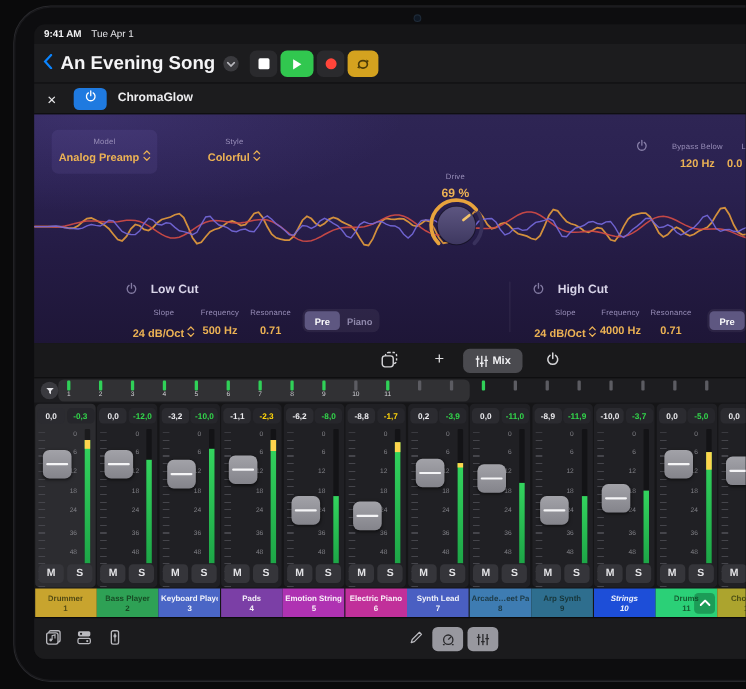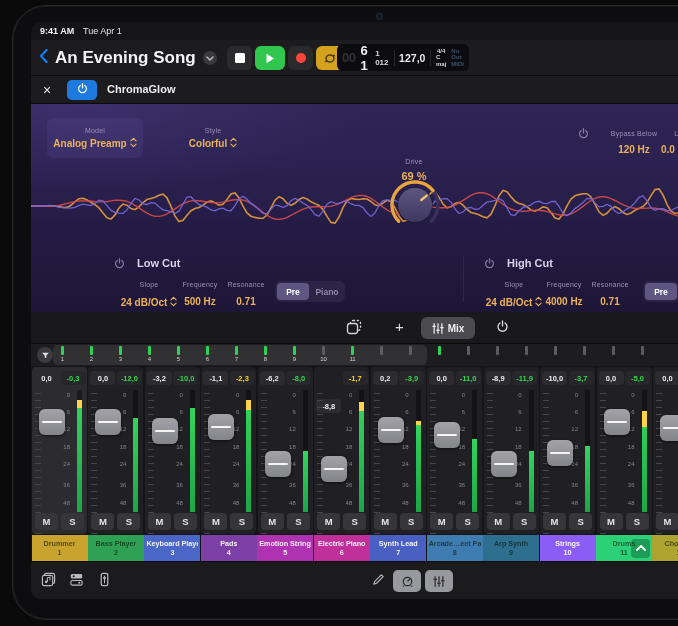--- a/index.html
+++ b/index.html
@@ -160,36 +160,20 @@
             </div>
           <div class="t-btn cycle">
             <svg width="14" height="11" viewBox="0 0 14 11">
                 <path d="M3 5.5 a4 3.4 0 0 1 8 0 M11 5.5 a4 3.4 0 0 1 -8 0" fill="none" stroke="#4c3c07" stroke-width="1.5"></path>
                 <path d="M10 1.2 L12.4 2.4 L10.4 4.2" fill="#4c3c07" stroke="none"></path>
                 <path d="M4 9.6 L1.6 8.4 L3.6 6.6" fill="#4c3c07" stroke="none"></path>
               </svg>
           </div>
         </div>
 
-        <div class="lcd">
-          <span class="ghost">00</span>
-          <span class="pos">6 1</span>
-          <span class="subpos">1 012</span>
-          <span class="sep"></span>
-          <span class="tempo">127,0</span>
-          <span class="sep"></span>
-          <span class="stack">
-            <span>4/4</span>
-              <span>C maj</span>
-          </span>
-          <span class="stack midi">
-            <span>No Out</span>
-              <span>MIDI</span>
-          </span>
-        </div>
 
       </div>
 
       <div class="plg-header">
         <span class="close-x">×</span>
         <div class="pwr-btn">
           <span><svg width="13" height="13" viewBox="0 0 24 24">
                 <path d="M8 6.4 A7.2 7.2 0 1 0 16 6.4" fill="none" stroke="#ffffff" stroke-width="2.2" stroke-linecap="round"></path>
                 <line x1="12" y1="3" x2="12" y2="11" stroke="#ffffff" stroke-width="2.2" stroke-linecap="round"></line>
               </svg></span>
@@ -511,21 +495,21 @@
             <div class="fader-cap" style="top: 84.42px;"></div>
             <div class="ms-btn" style="left: 3px;">M</div>
             <div class="ms-btn" style="left: 29px;">S</div>
             <div class="banner" style="background: rgb(175, 50, 178); left: -0.5px;">
               <span class="nm" style="color: rgba(255, 255, 255, 0.92);">Emotion Strings</span>
               <span class="no" style="color: rgba(255, 255, 255, 0.92);">5</span>
             </div>
           </div>
           <div class="abs" style="left: 283.25px; top: 0px; width: 56px; height: 194px;">
             <div class="strip-bg"></div>
-            <div class="chip" style="left: 2px; margin-top: 28px;">-8,8</div>
+            <div class="chip" style="left: 2px;">-8,8</div>
             <div class="chip peak" style="left: 28.5px; color: rgb(255, 214, 10);">-1,7</div>
             <div class="ruler"></div>
             <div class="scale-num" style="top: 24.88px;">0</div>
             <div class="scale-num" style="top: 41.96px;">6</div>
             <div class="scale-num" style="top: 59.04px;">12</div>
             <div class="scale-num" style="top: 77.34px;">18</div>
             <div class="scale-num" style="top: 94.42px;">24</div>
             <div class="scale-num" style="top: 115.16px;">36</div>
             <div class="scale-num" style="top: 133.46px;">48</div>
             <div class="meter-slot">
@@ -621,21 +605,21 @@
             <div class="scale-num" style="top: 77.34px;">18</div>
             <div class="scale-num" style="top: 94.42px;">24</div>
             <div class="scale-num" style="top: 115.16px;">36</div>
             <div class="scale-num" style="top: 133.46px;">48</div>
             <div class="meter-slot">
               <div class="meter-fill" style="height: 65.88px;"></div>
             </div>
             <div class="fader-cap" style="top: 73.44px;"></div>
             <div class="ms-btn" style="left: 3px;">M</div>
             <div class="ms-btn" style="left: 29px;">S</div>
-            <div class="banner" style="background: #8b5cf6; left: -0.5px;">
+            <div class="banner" style="background: #1d4ed8; left: -0.5px; font-style: italic;">
               <span class="nm" style="color: rgba(255, 255, 255, 0.92);">Strings</span>
               <span class="no" style="color: rgba(255, 255, 255, 0.92);">10</span>
             </div>
           </div>
           <div class="abs" style="left: 565.5px; top: 0px; width: 56px; height: 194px;">
             <div class="strip-bg"></div>
             <div class="chip" style="left: 2px;">0,0</div>
             <div class="chip peak" style="left: 28.5px; color: rgb(50, 215, 75);">-5,0</div>
             <div class="ruler"></div>
             <div class="scale-num" style="top: 24.88px;">0</div>

